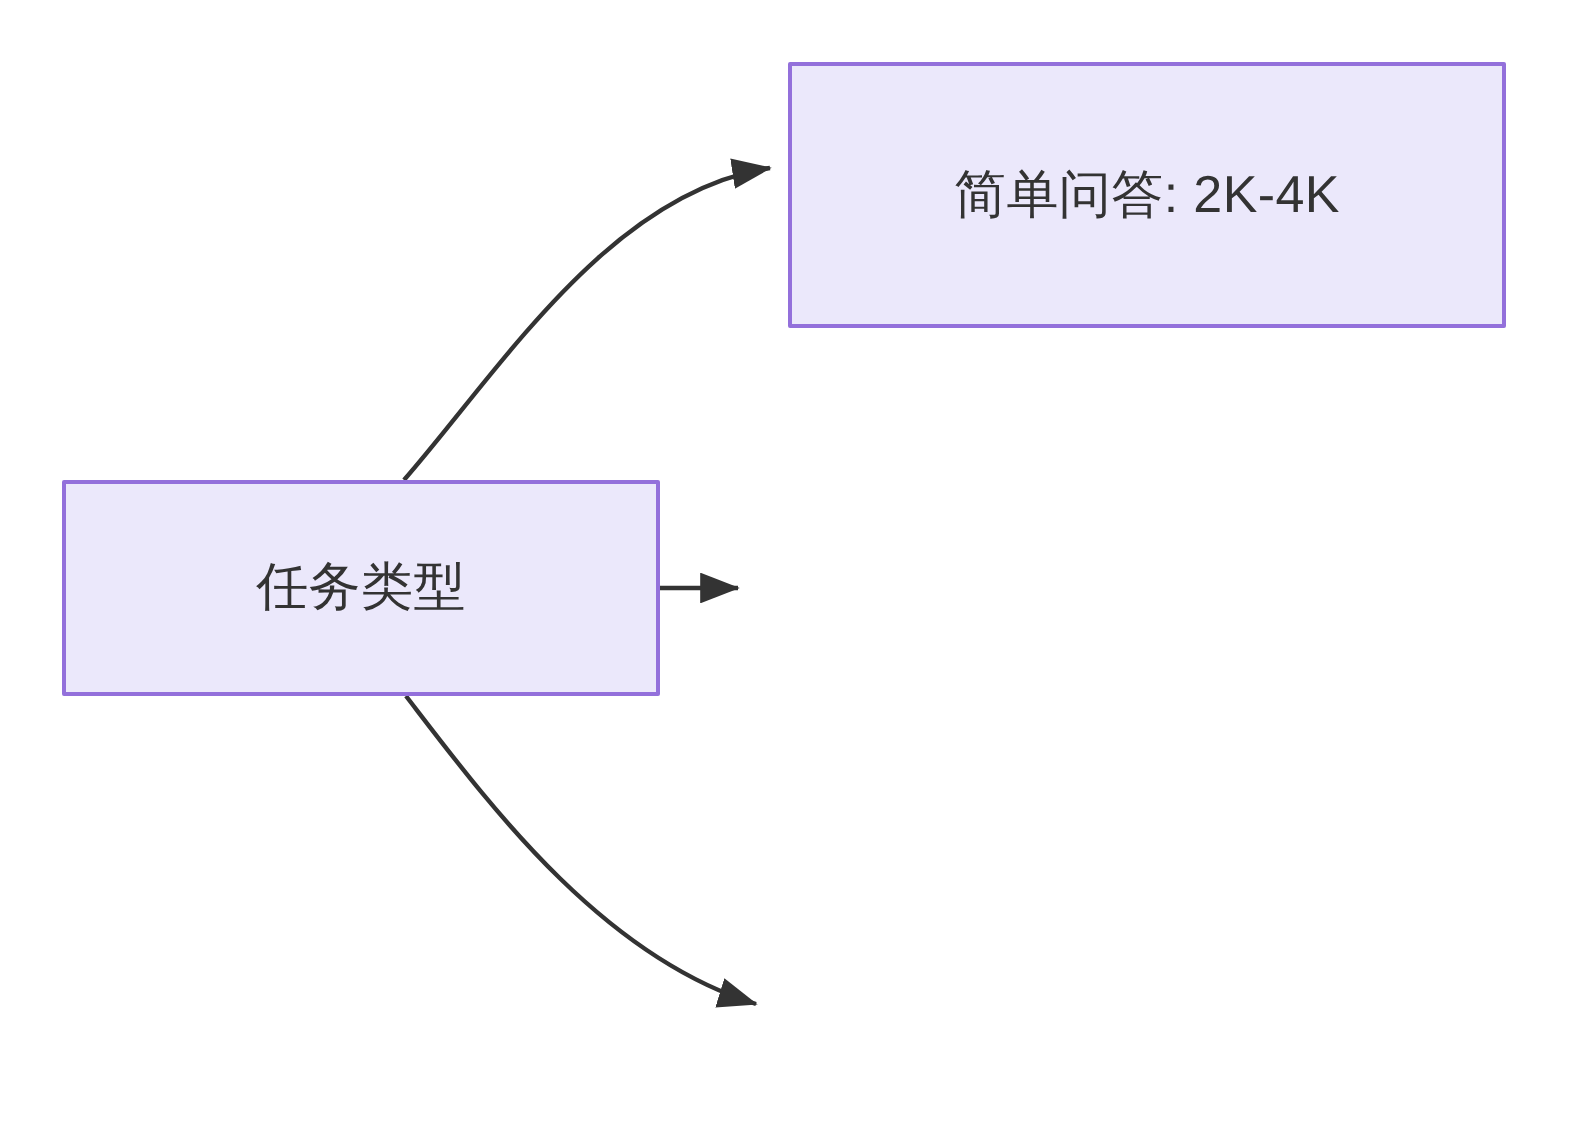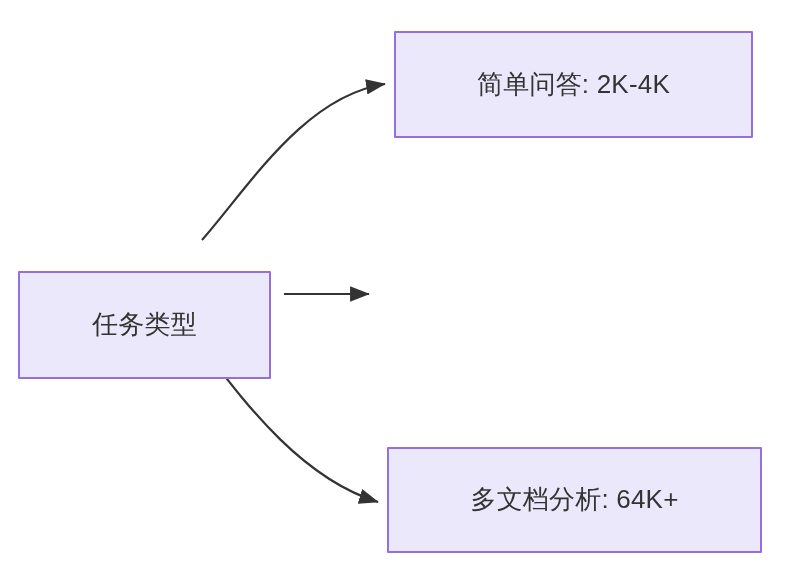--- a/index.html
+++ b/index.html
@@ -35,22 +35,22 @@
     z-index: 2;
   }
   .node-label {
     color: #333333;
     font-size: 26px;
     line-height: 1.2;
     white-space: nowrap;
     letter-spacing: 0.2px;
   }
   
-  #node-root      { left: 18px;  top: 240px; width: 253px; height: 108px; margin-top: 31px; }
-  #node-simple-qa { left: 394px; top: 31px;  width: 359px; height: 107px; }
+  #node-root      { left: 31px;  top: 240px; width: 299px; height: 108px; }
+  #node-simple-qa { left: 394px; top: 31px;  width: 359px; height: 133px; }
   #node-doc-sum   { left: 378px; top: 240px; width: 391px; height: 108px; }
   #node-multi-doc { left: 387px; top: 447px; width: 375px; height: 106px; }
 </style>
 </head>
 <body>
 
 <div id="canvas">
 
   <svg id="edge-layer" viewBox="0 0 787 572" width="787" height="572" xmlns="http://www.w3.org/2000/svg">
     <defs>
@@ -68,17 +68,14 @@
 
   <div class="node" id="node-root">
     <span class="node-label">任务类型</span>
   </div>
 
   <div class="node" id="node-simple-qa">
     <span class="node-label">简单问答: 2K-4K</span>
   </div>
 
 
-  <div class="node" id="node-multi-doc">
-    <span class="node-label">多文档分析: 64K+</span>
-  </div>
 
 </div>
 
 </body></html>

